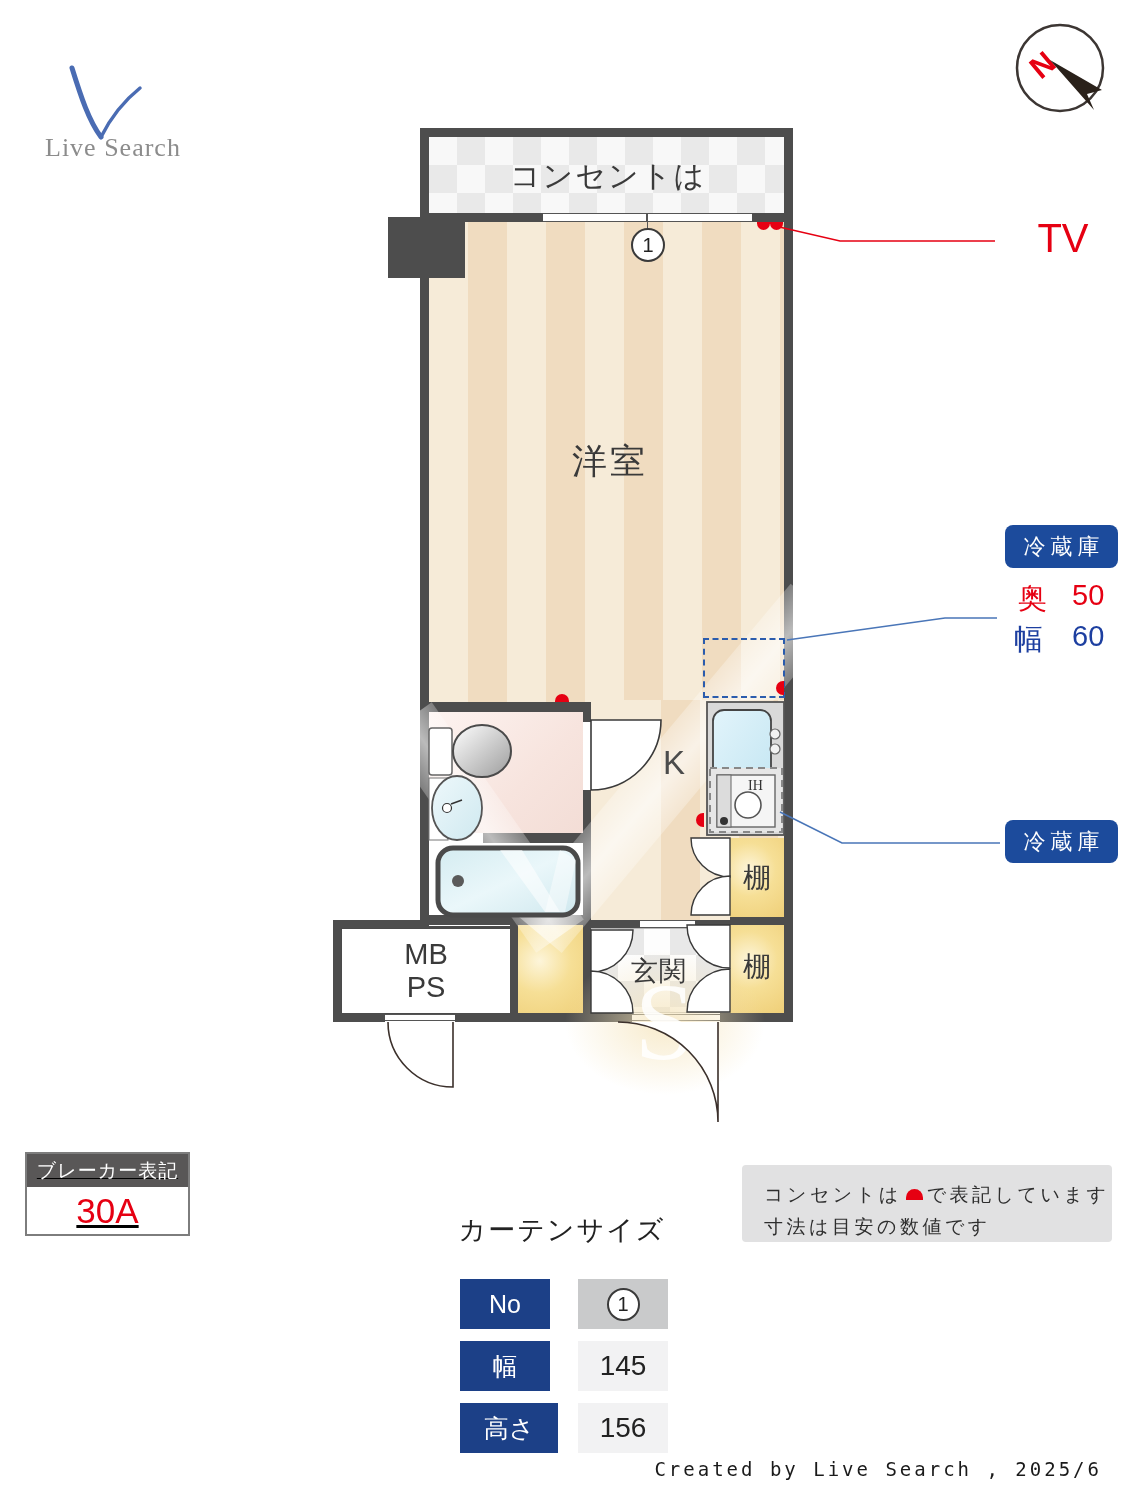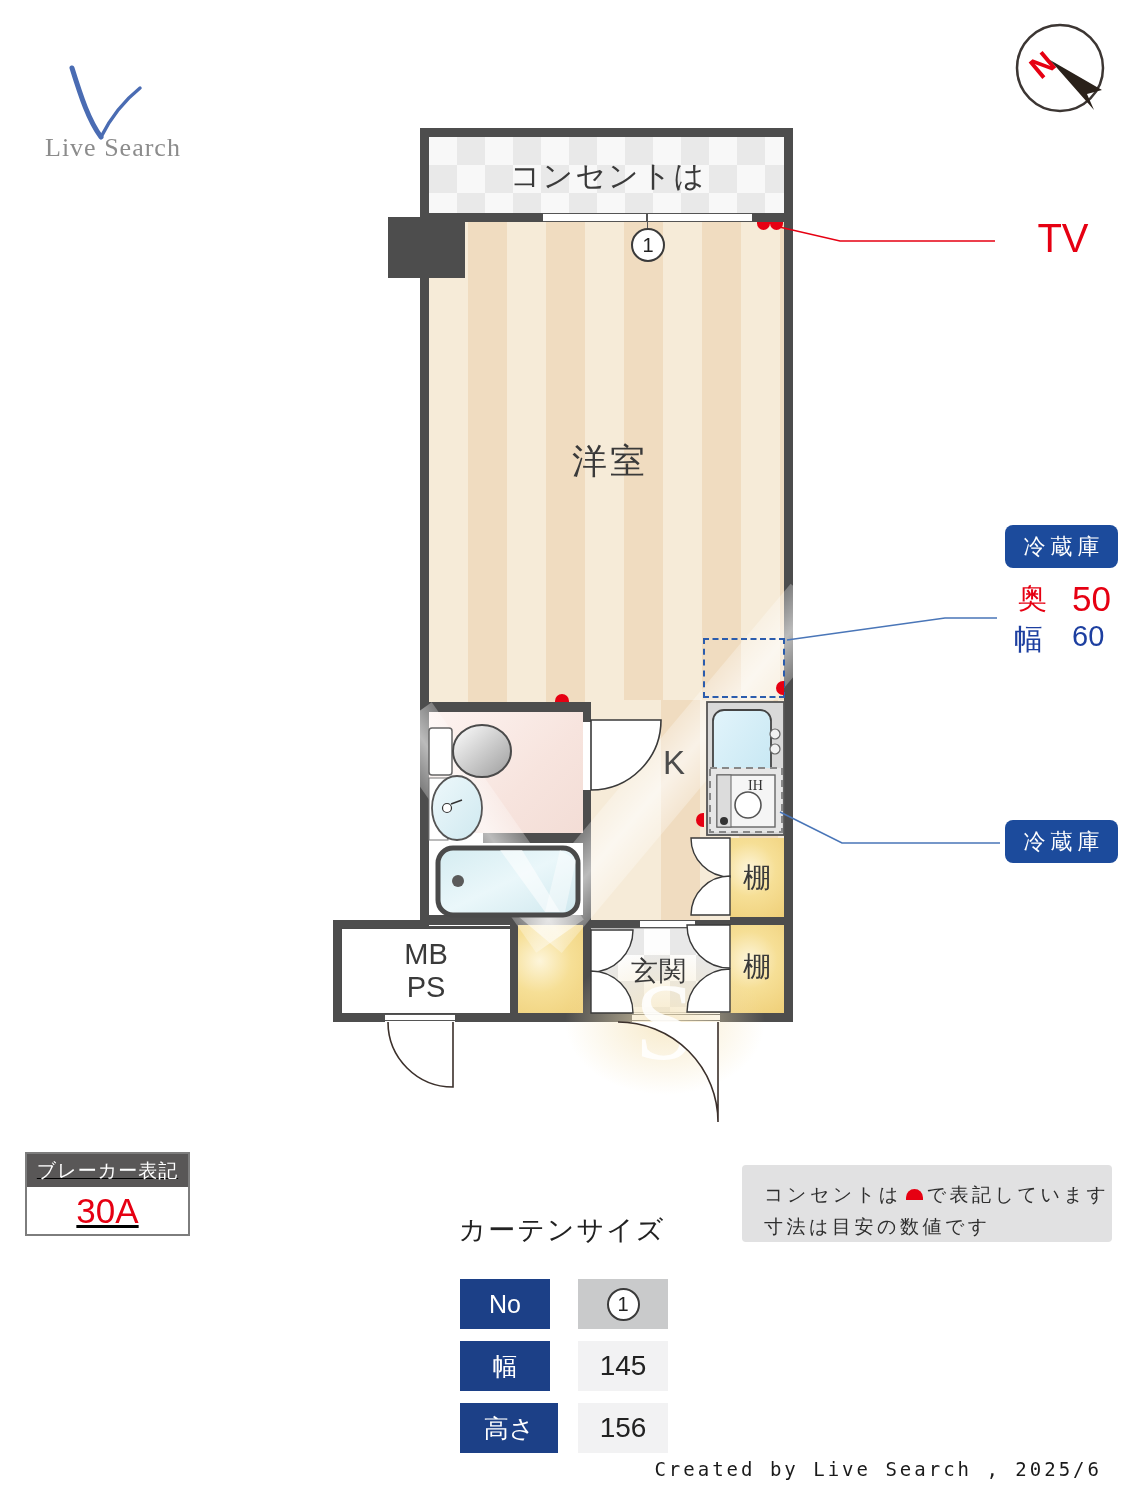--- a/index.html
+++ b/index.html
@@ -207,21 +207,21 @@
   <div class="label center" style="left:757px; top:967px; font-size:28px;">棚</div>
   <div class="label" style="left:426px; top:938px; width:160px; text-align:center; font-size:29px; line-height:1.15; transform:translateX(-50%); left:426px;">
     <div>MB</div>
     <div>PS</div>
   </div>
 
   <div class="label center" style="left:1063px; top:238px; font-size:40px; color:#e60012;">TV</div>
 
   <div class="blue-box" style="left:1005px; top:525px; width:113px; height:43px; font-size:22px; letter-spacing:5px; padding-left:5px;">冷蔵庫</div>
   <div class="label" style="left:1018px; top:579px; font-size:29px; color:#e60012;">奥</div>
-  <div class="label" style="left:1072px; top:579px; font-size:35px; color:#e60012;">50</div>
+  <div class="label" style="left:1072px; top:579px; font-size:29px; color:#e60012;">50</div>
   <div class="label" style="left:1014px; top:620px; font-size:29px; color:#1d3fa0;">幅</div>
   <div class="label" style="left:1072px; top:620px; font-size:29px; color:#1d3fa0;">60</div>
   <div class="blue-box" style="left:1005px; top:820px; width:113px; height:43px; font-size:22px; letter-spacing:5px; padding-left:5px;">冷蔵庫</div>
 
   <div class="abs" style="left:25px; top:1152px; width:165px; height:84px; border:2px solid #7d7d7d; background:#fff; z-index:60;text-decoration:underline;">
     <div style="height:33px; background:#595757; color:#fff; display:flex; align-items:center; justify-content:center; font-size:19px; letter-spacing:1px;">ブレーカー表記</div>
     <div style="height:47px; display:flex; align-items:center; justify-content:center; font-size:35px; color:#e60012;">30A</div>
   </div>
 
   <div class="label center" style="left:562px; top:1230px; font-size:27px; letter-spacing:2px; color:#222;">カーテンサイズ</div>

